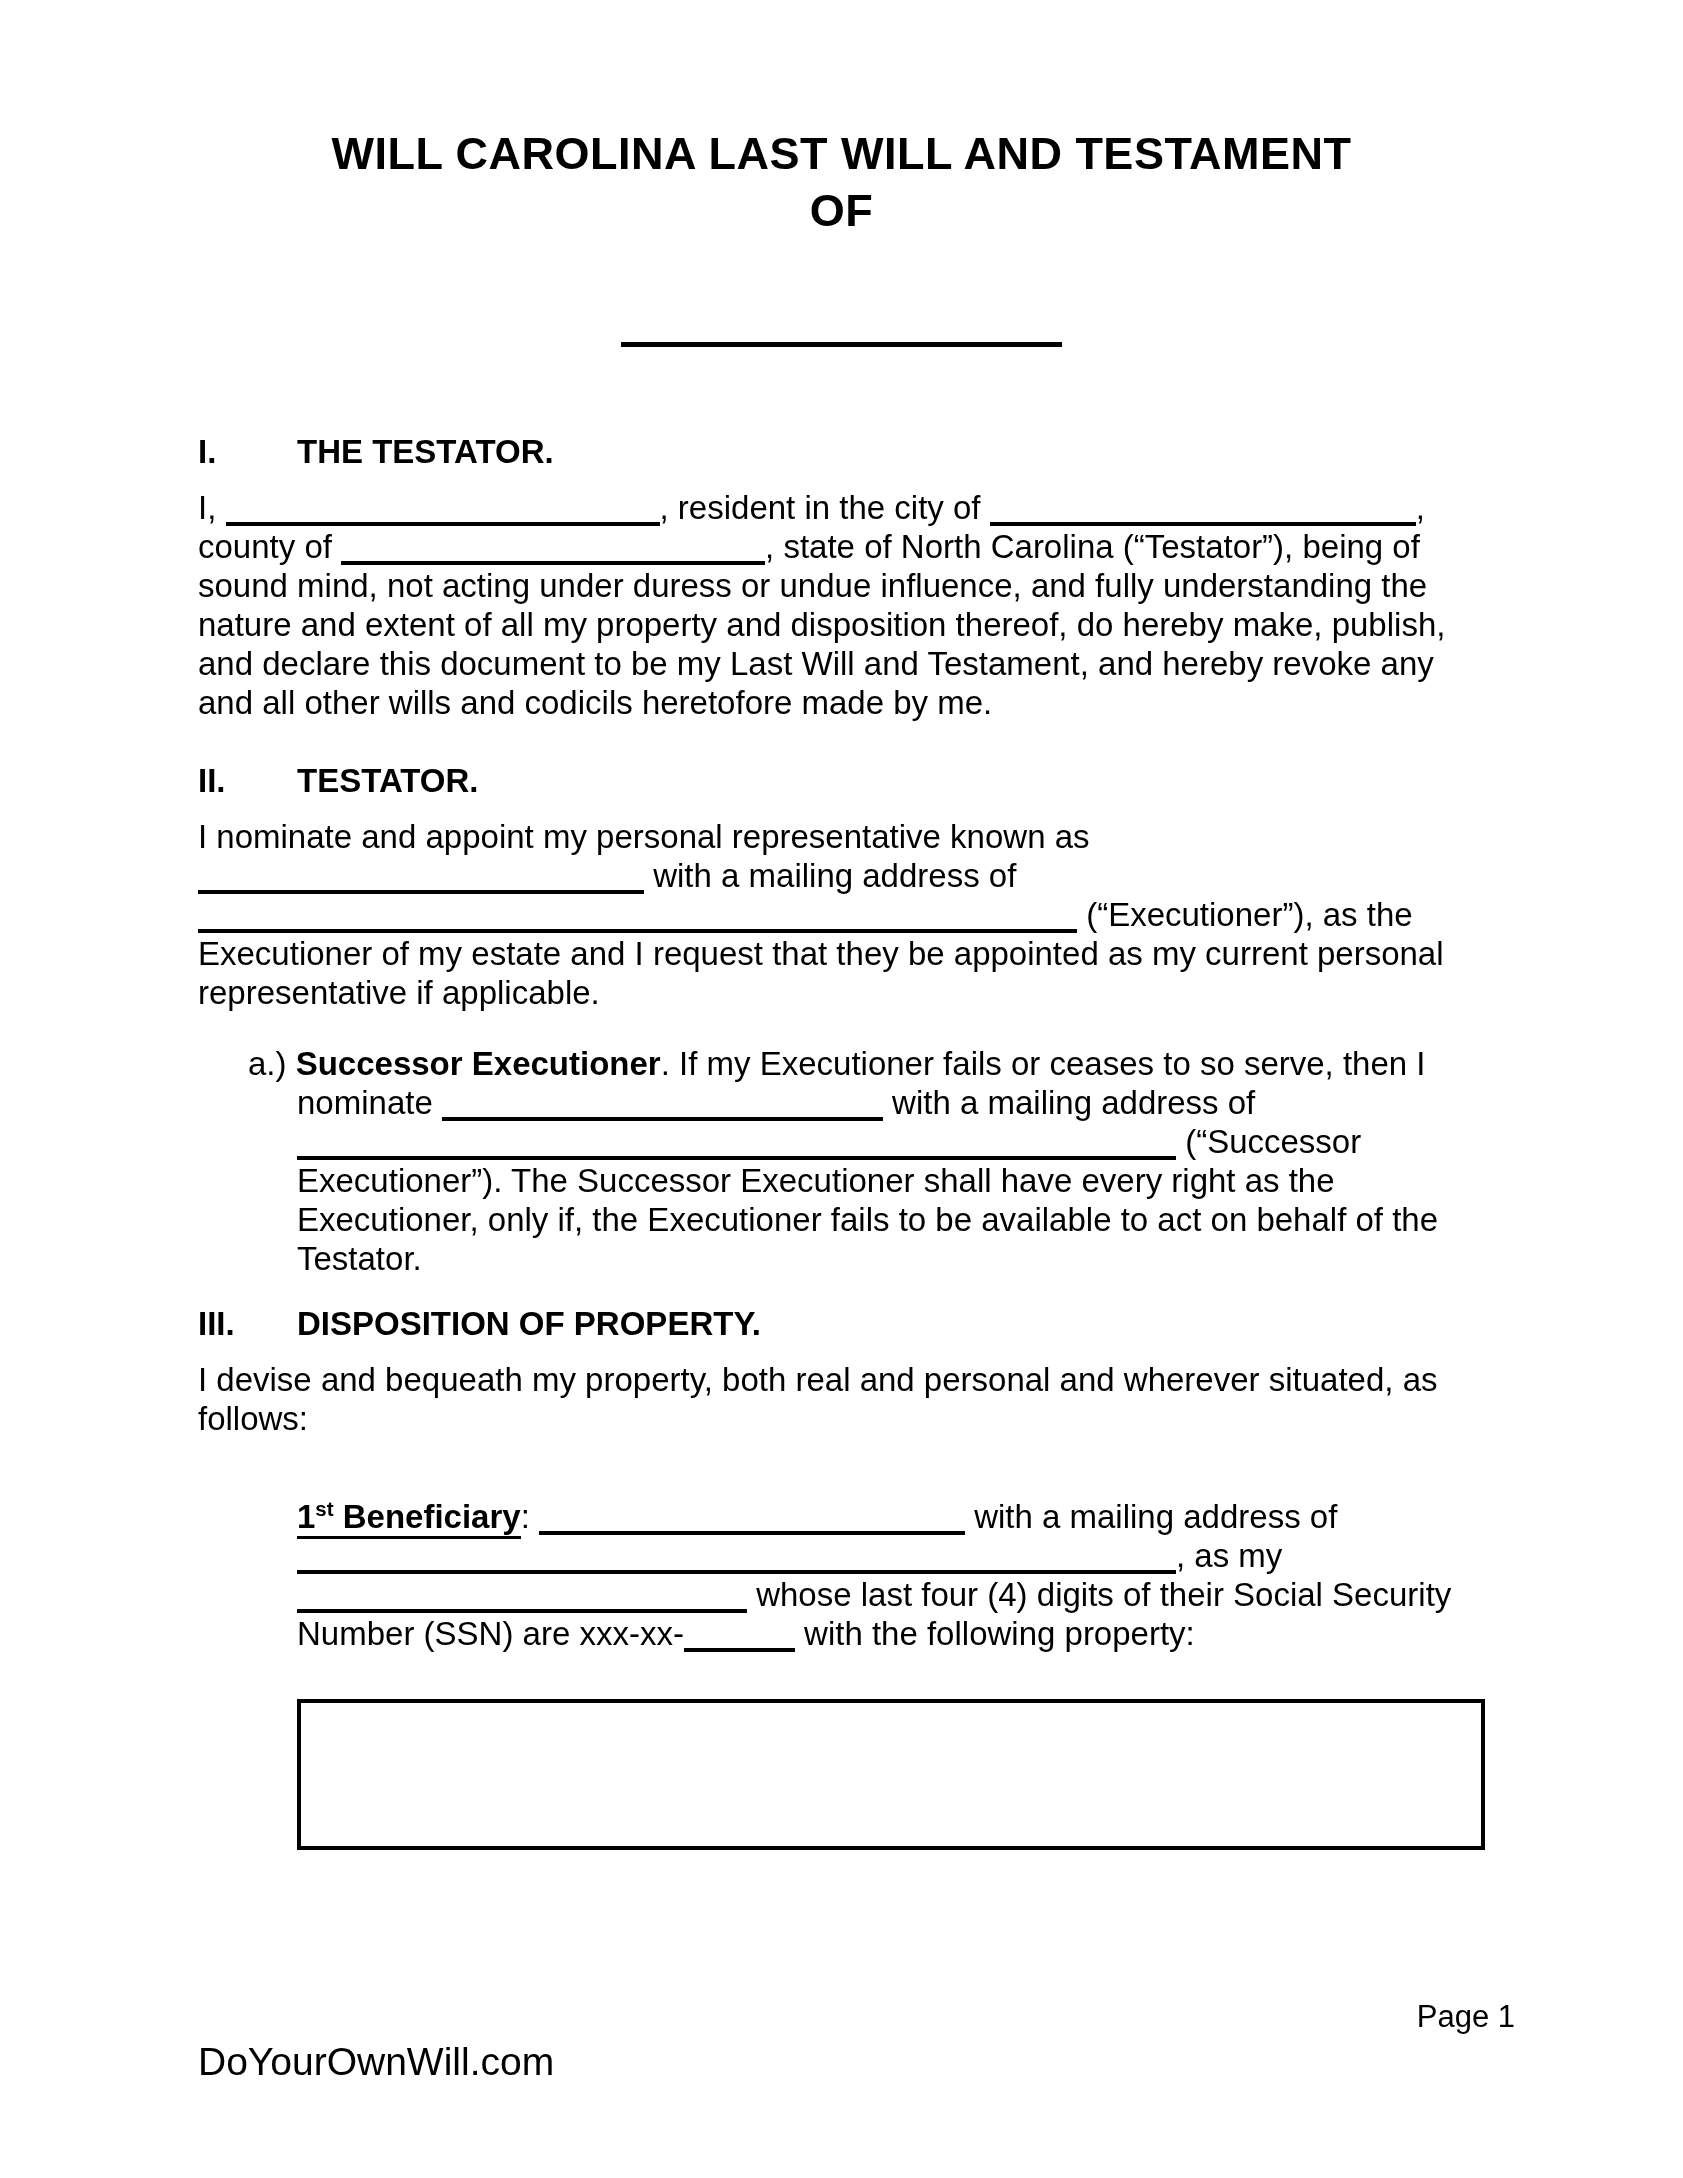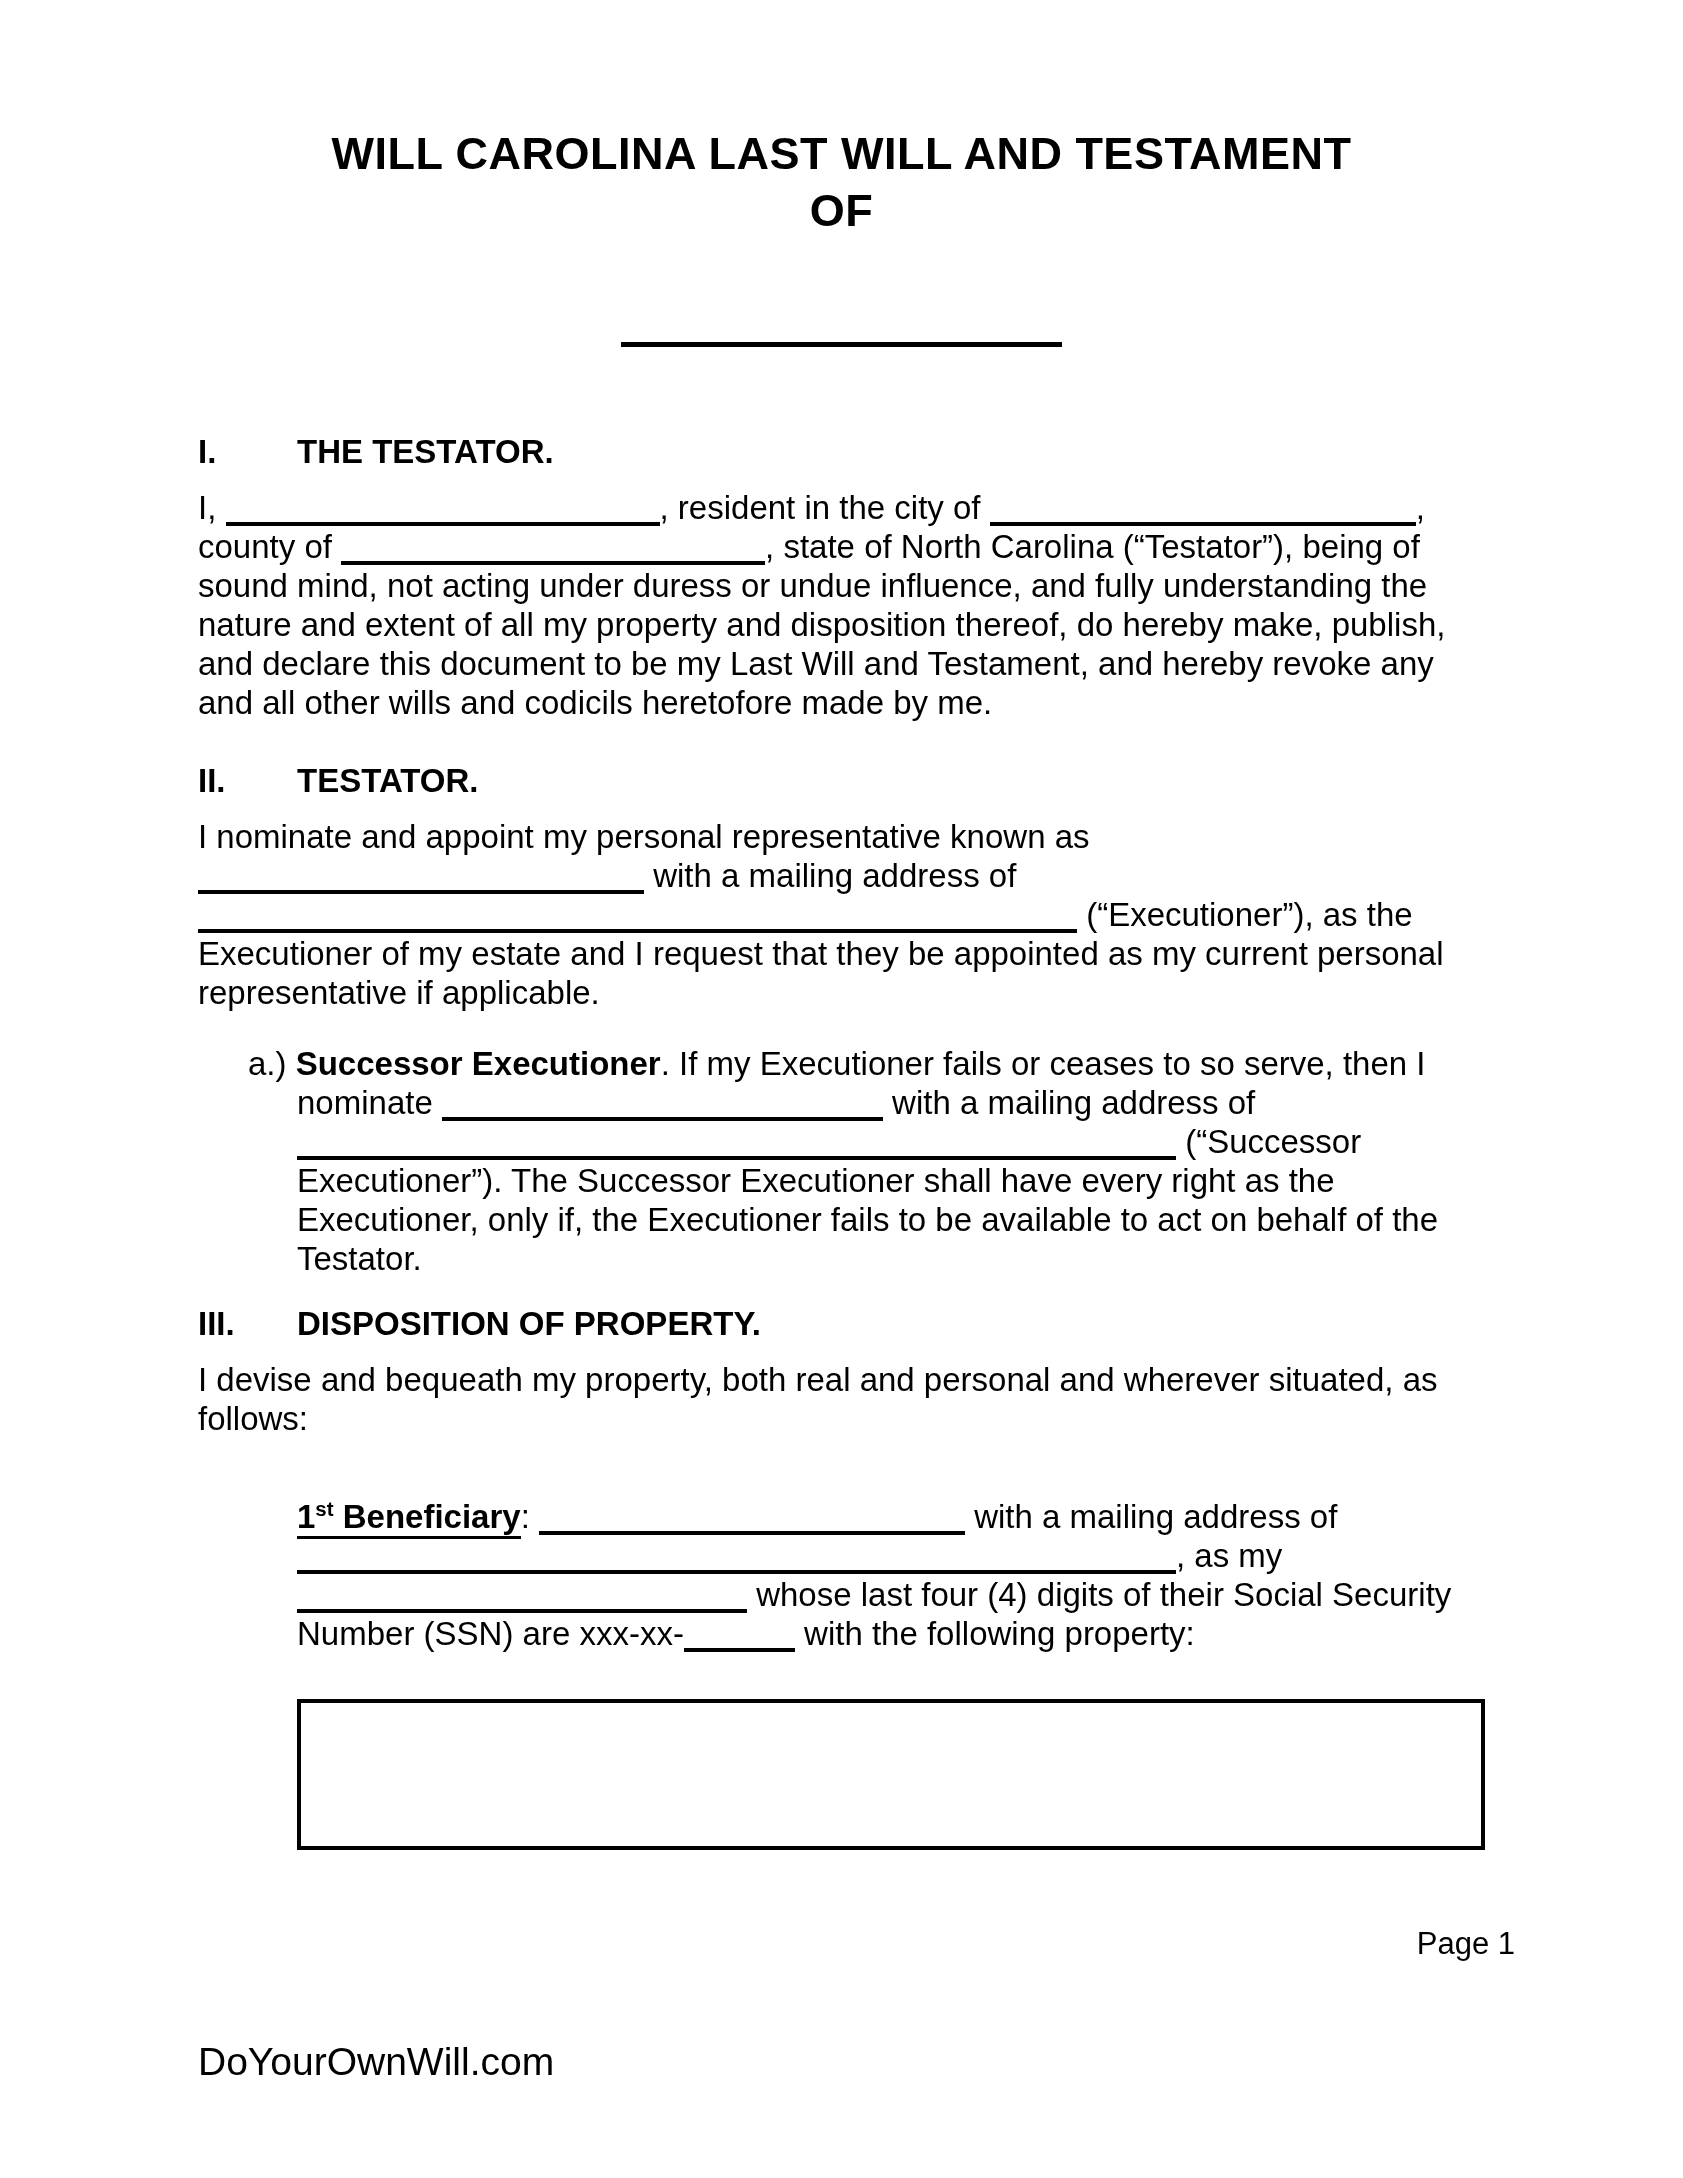--- a/index.html
+++ b/index.html
@@ -22,21 +22,21 @@
   .indent .line{margin-left:99px;}
   .blank{display:inline-block;height:30px;border-bottom:4px solid #000;vertical-align:-7px;}
   .b{font-weight:bold;}
   .und{border-bottom:3px solid #000;padding-bottom:1px;}
   .sup{font-size:0.62em;vertical-align:super;line-height:0;}
   .property-box{
     width:1188px;height:151px;margin-left:99px;margin-top:46px;
     border:4px solid #000;box-sizing:border-box;background:#fff;
   }
   .footer-left{position:absolute;left:198px;top:2042px;font-size:39px;}
-  .footer-right{position:absolute;right:168px;top:1924px;font-size:31px;}
+  .footer-right{position:absolute;right:168px;top:1997px;font-size:31px;}
   .mt12{margin-top:17px;} .mt32{margin-top:32px;} .mt33{margin-top:26px;}
   .mt39{margin-top:39px;} .mt60{margin-top:59px;} .mt86{margin-top:85px;}
 </style>
 </head>
 <body>
 
 <div class="page">
   <div class="content">
 
     <div class="title">

